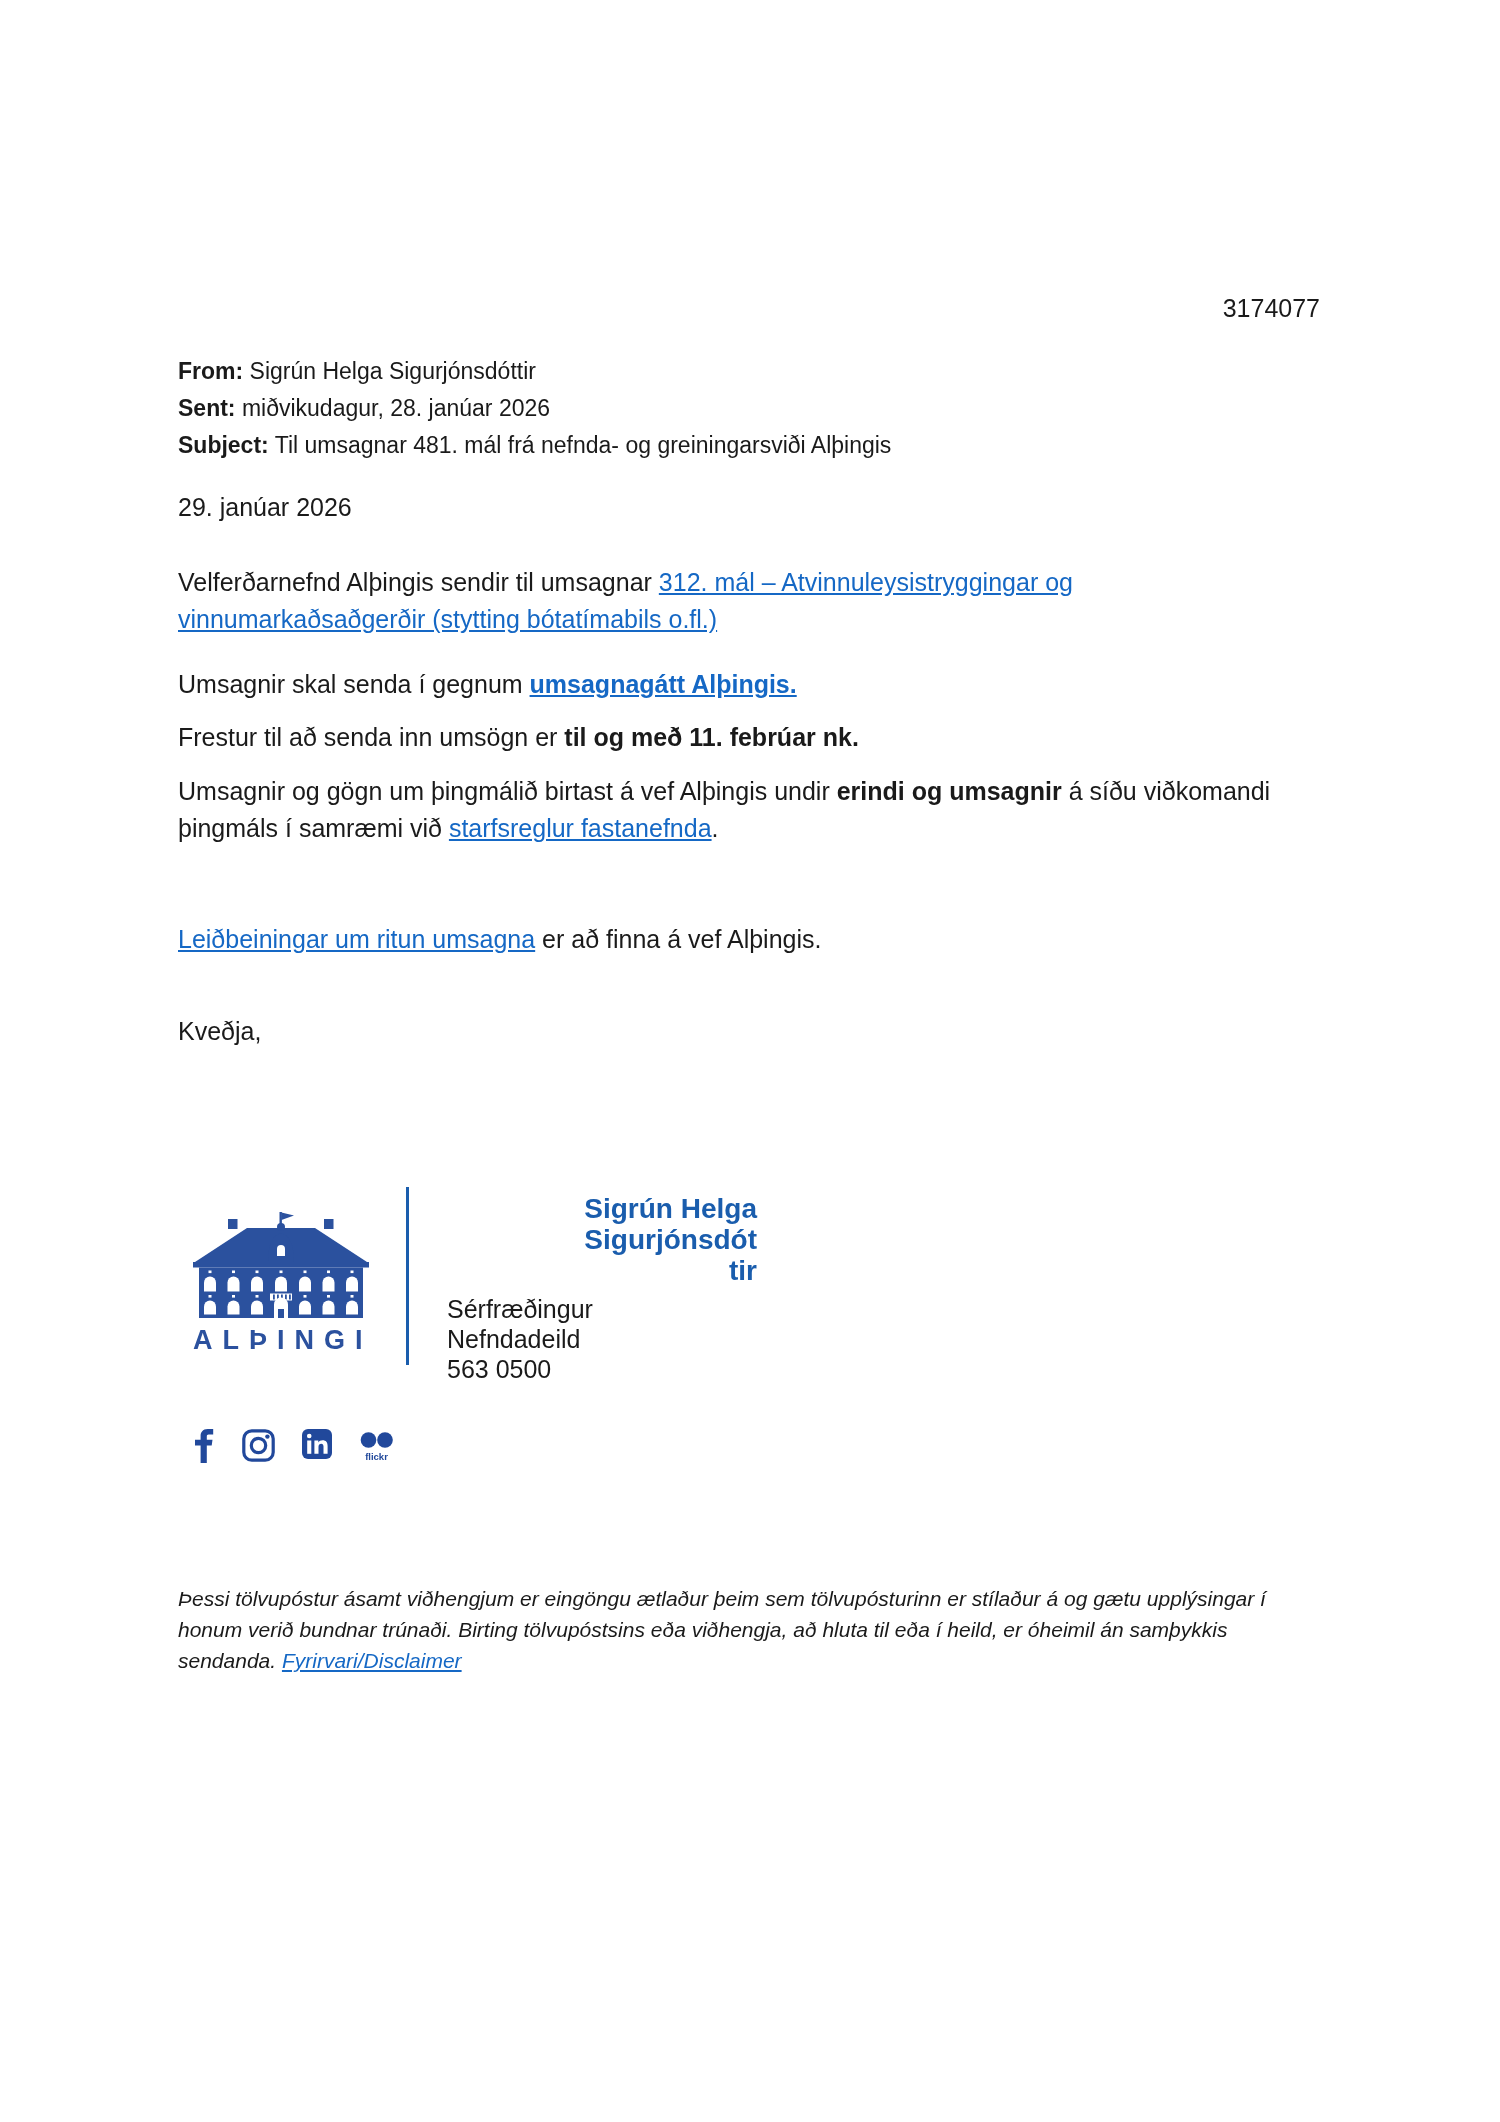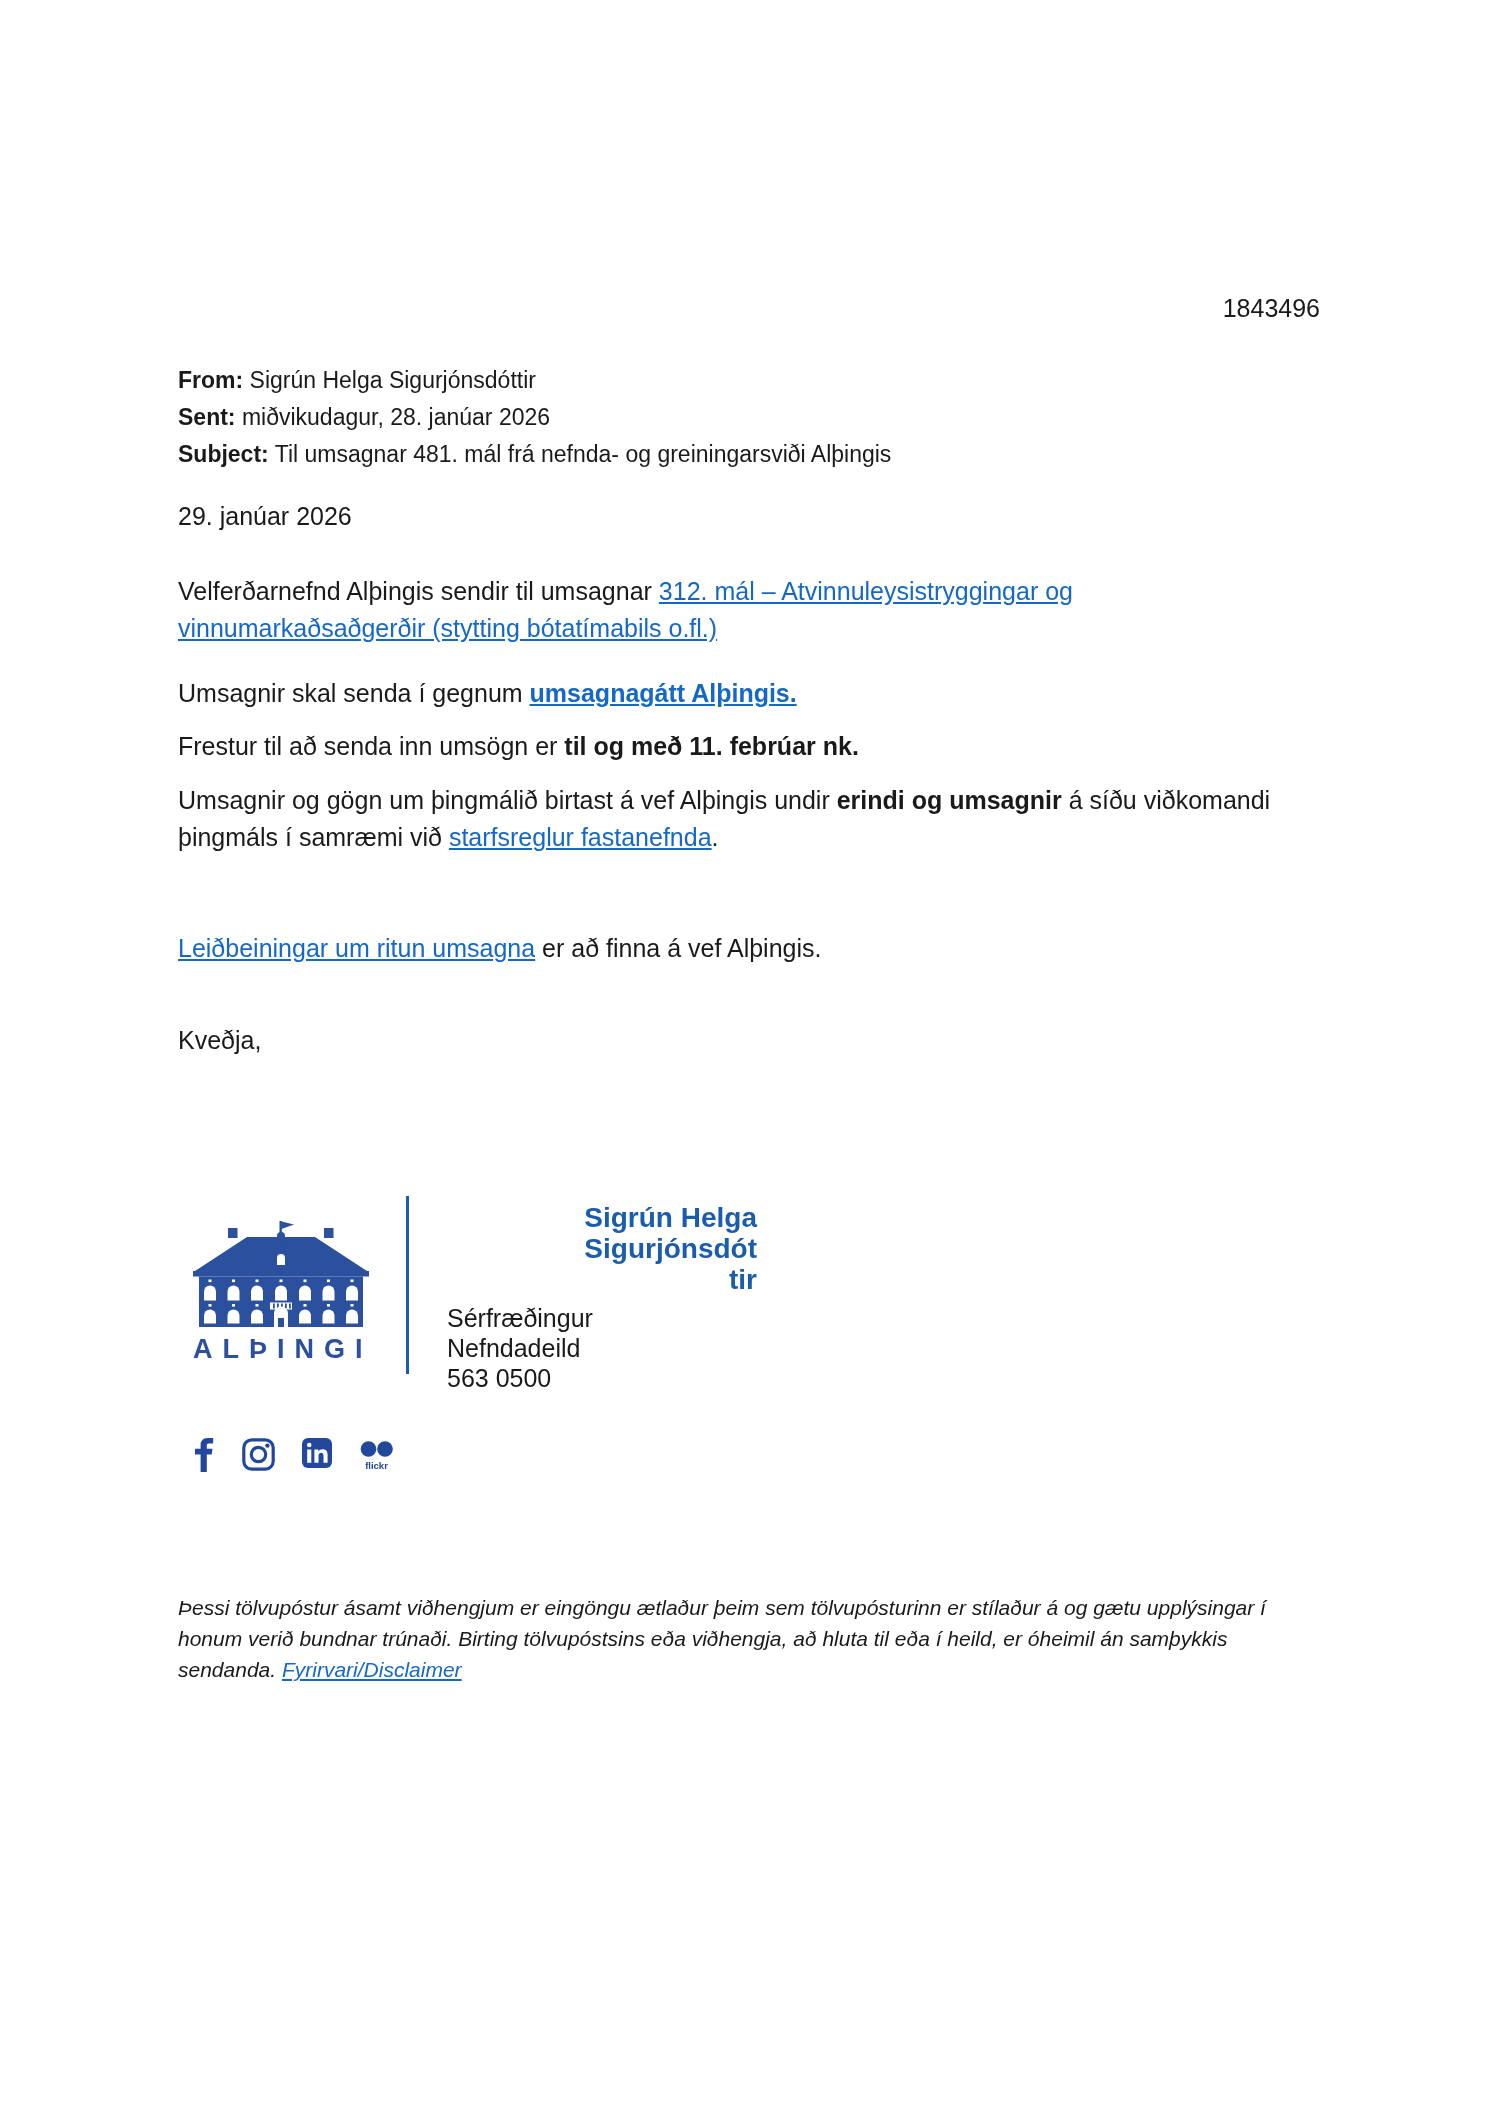--- a/index.html
+++ b/index.html
@@ -21,21 +21,21 @@
     width:1500px;height:2122px;
     padding-left:178px;padding-right:180px;
     position:relative;
   }
   .doc-number{
     margin-top:293px;
     text-align:right;
     font-size:25px;line-height:30px;
   }
   .email-header{
-    margin-top:39px;
+    margin-top:30px;
     font-size:23px;line-height:37px;
   }
   .email-header .lbl{font-weight:bold;}
   .date-line{margin-top:25px;font-size:25px;line-height:37px;}
   .para{font-size:25px;line-height:37px;max-width:1125px;}
   .p-intro{margin-top:16px;}
   .p-send{margin-top:38px;}
   .p-portal{margin-top:28px;}
   .p-deadline{margin-top:16px;}
   .p-note{margin-top:17px;}
@@ -96,21 +96,21 @@
     font-size:21px;line-height:31px;
     max-width:1180px;
   }
   .disclaimer .link{font-style:italic;}
 </style>
 </head>
 <body>
 
 <div class="page">
 
-  <div class="doc-number">1843496</div>
+  <div class="doc-number">3174077</div>
 
   <div class="email-header">
     <div><span class="lbl">From:</span> <span>Sigrún Helga Sigurjónsdóttir</span></div>
     <div><span class="lbl">Sent:</span> <span>miðvikudagur, 28. janúar 2026</span></div>
     <div><span class="lbl">Subject:</span> <span>Til umsagnar 481. mál frá nefnda- og greiningarsviði Alþingis</span></div>
   </div>
 
   <div class="date-line">29. janúar 2026</div>
 
 

